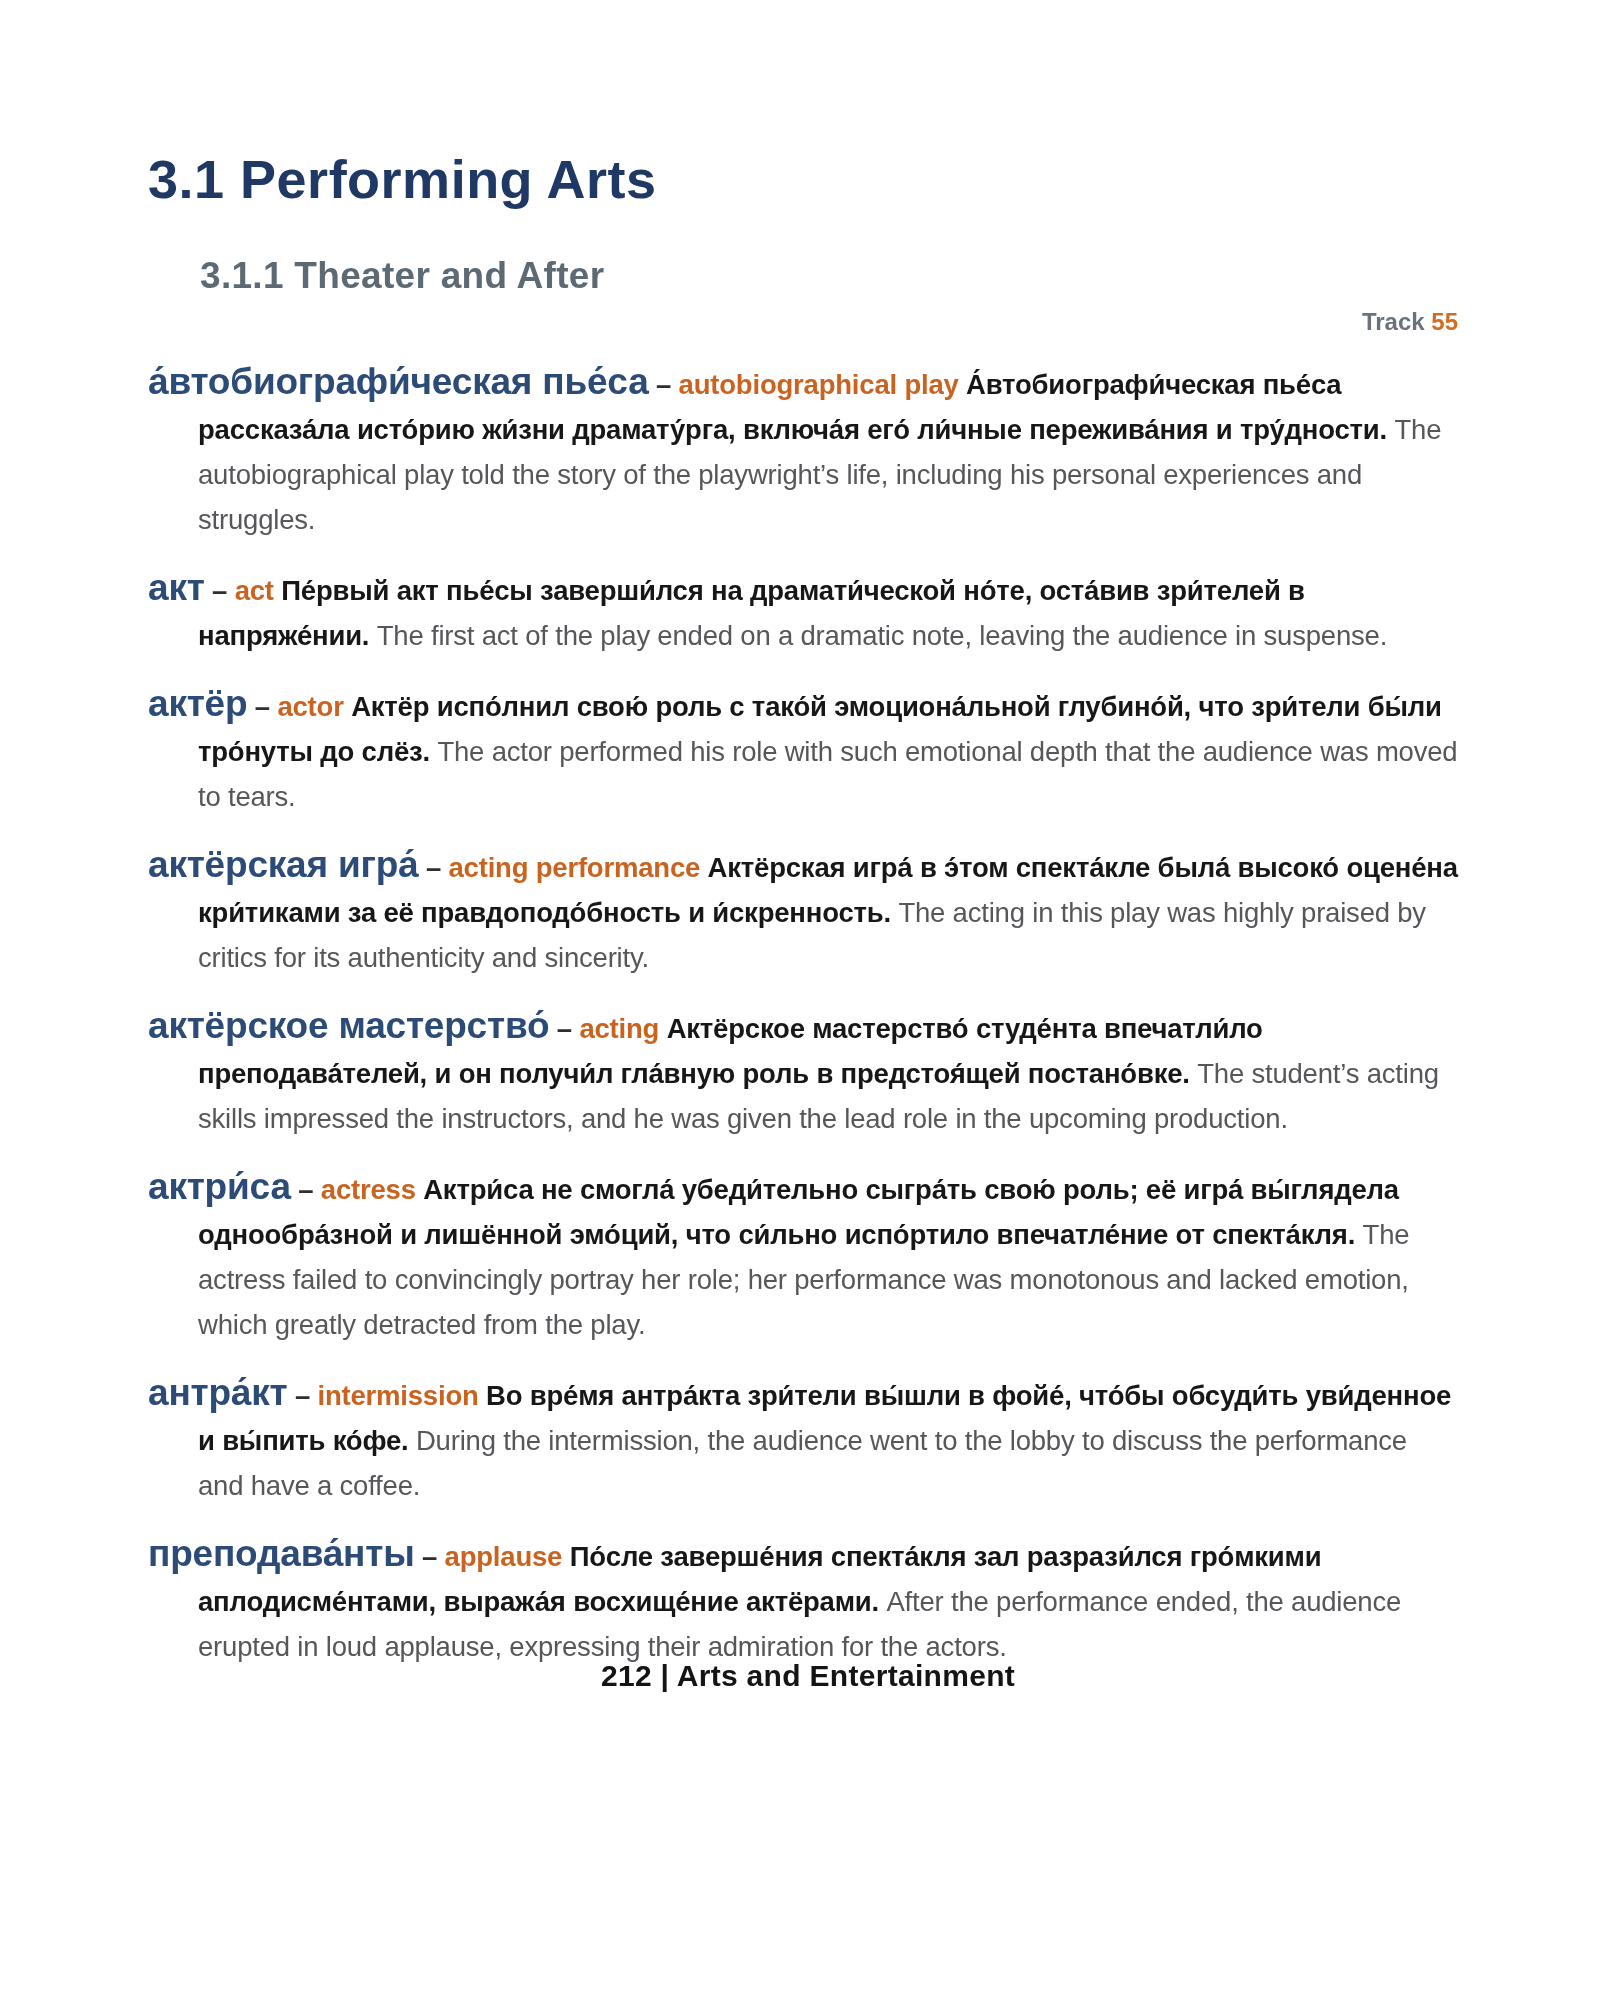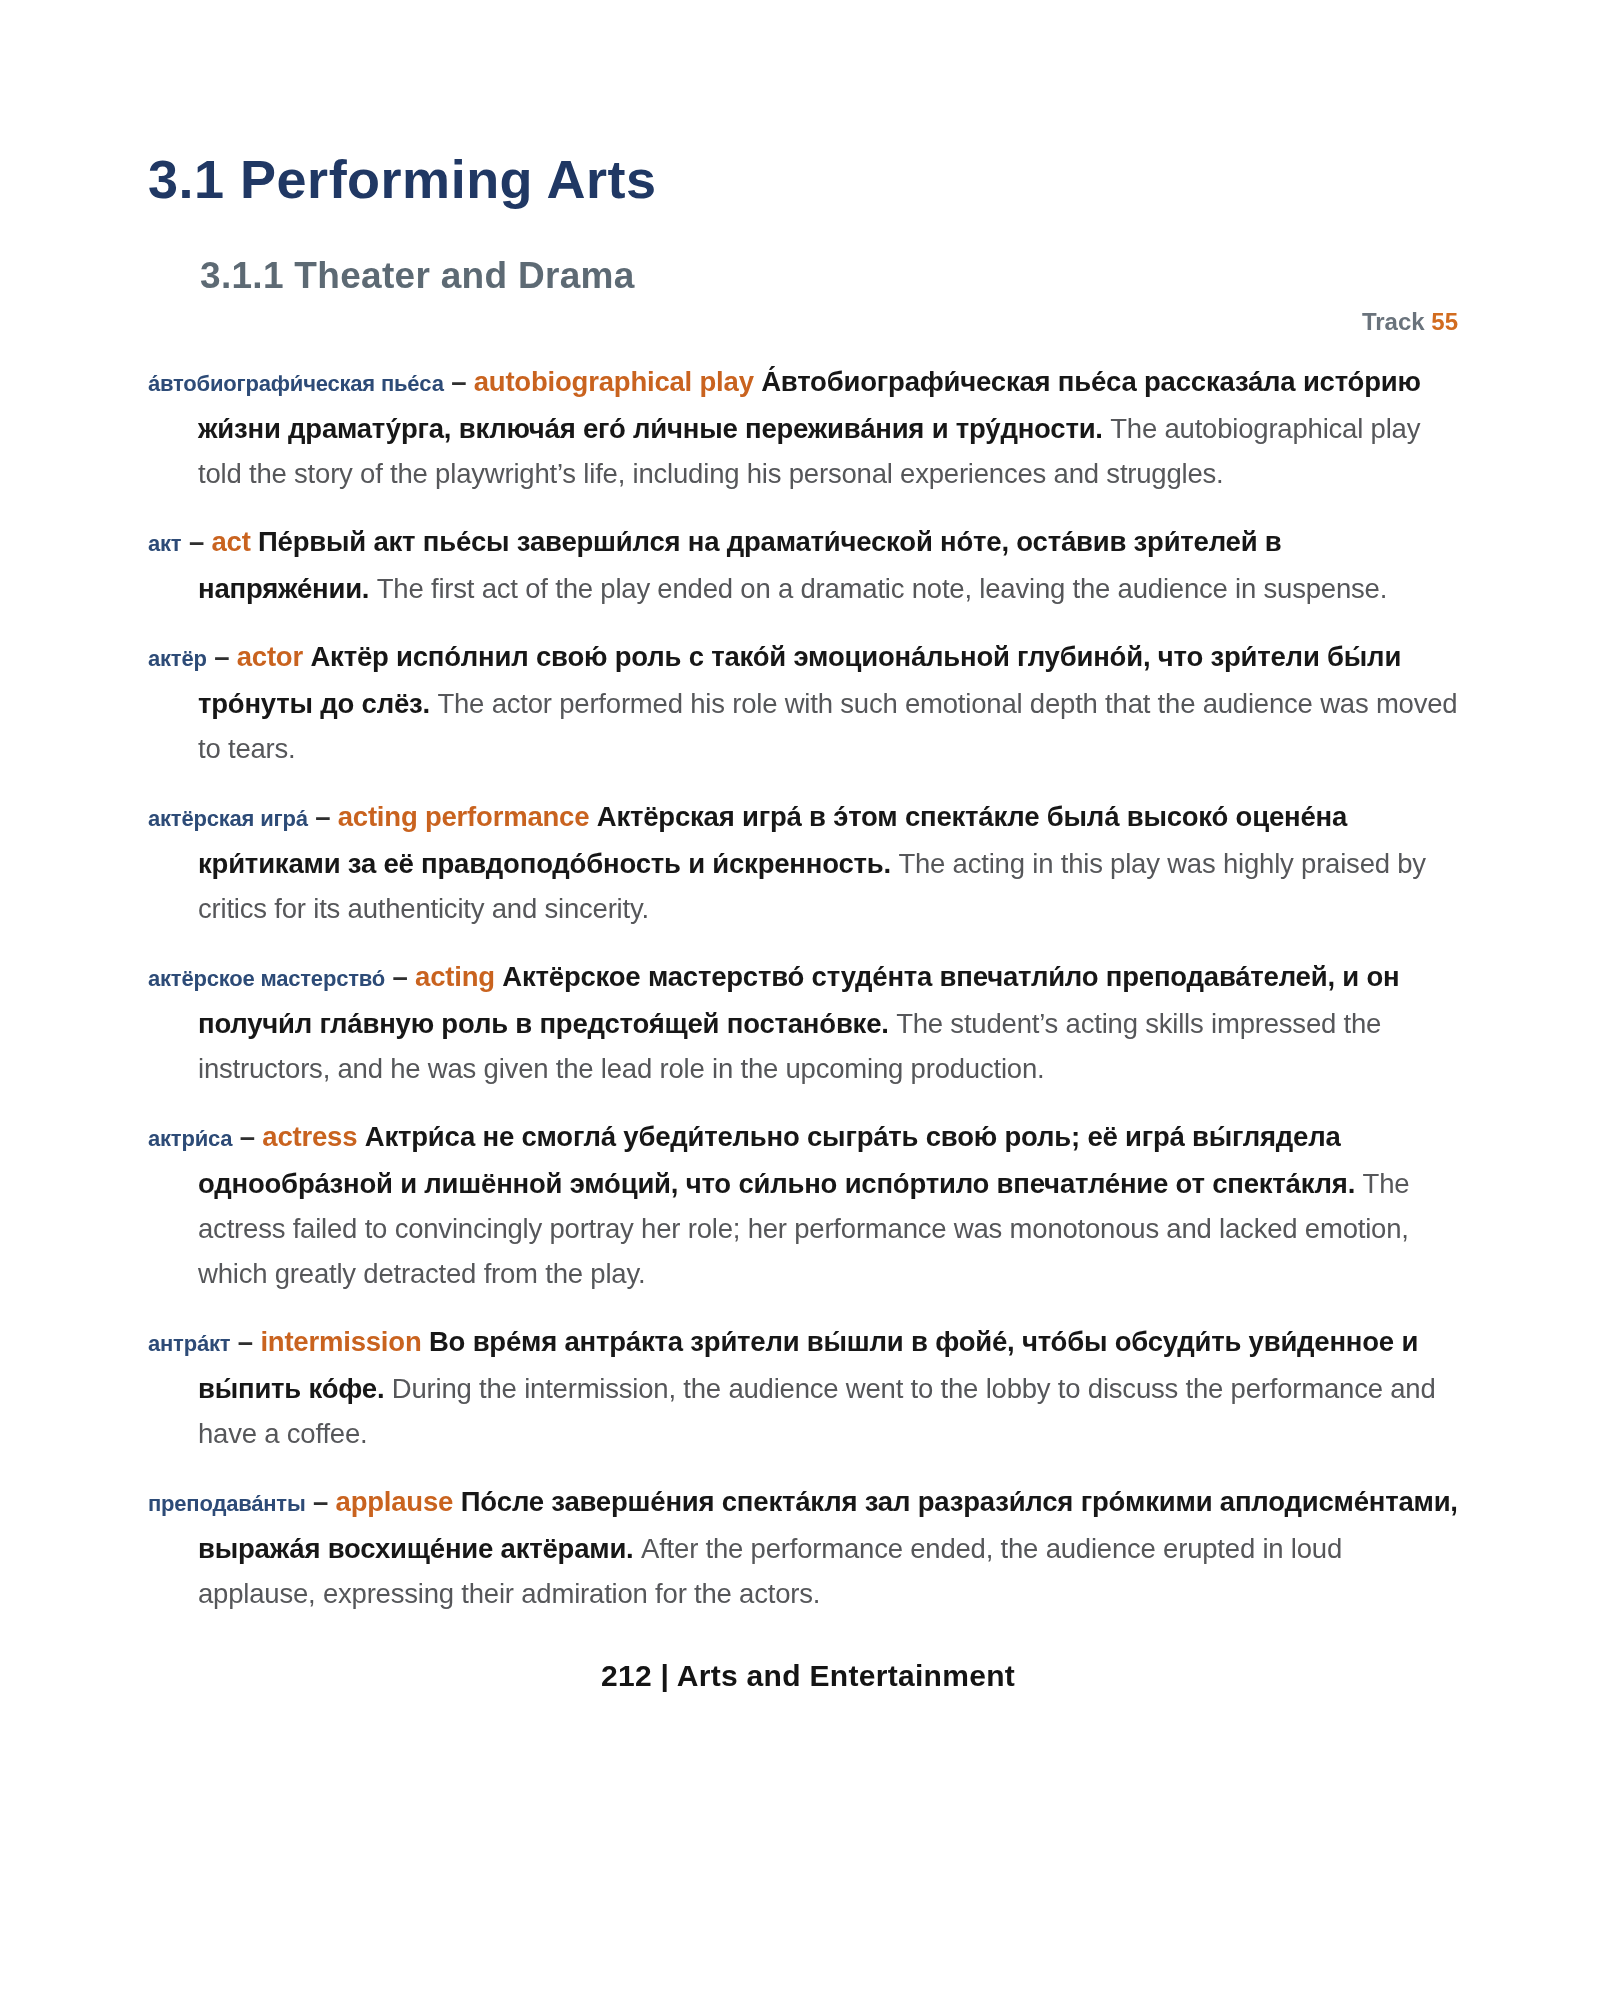--- a/index.html
+++ b/index.html
@@ -60,21 +60,21 @@
     padding-left: 50px;
     text-indent: -50px;
     font-size: 27.5px;
     line-height: 45px;
     letter-spacing: -0.2px;
     color: #171717;
   }
   .hw {
     color: #2d4b77;
     font-weight: 700;
-    font-size: 22px;
+    font-size: 37px;
   }
   .sep {
     color: #2f2f2f;
     font-weight: 700;
   }
   .tr {
     color: #c9631f;
     font-weight: 700;
     margin-top: 44px;
   }
@@ -98,21 +98,21 @@
     color: #141414;
   }
 </style>
 </head>
 <body>
 
 <div class="page">
 
   <h1 class="title">3.1 Performing Arts</h1>
 
-  <h2 class="subtitle">3.1.1 Theater and Drama</h2>
+  <h2 class="subtitle">3.1.1 Theater and After</h2>
 
   <div class="track-line">
     <span class="track-label">Track</span>
     <span class="track-number">55</span>
   </div>
 
   <div class="entries" id="entries">
       <p class="entry"><span class="hw">а́втобиографи́ческая пье́са</span> <span class="sep">–</span> <span class="tr">autobiographical play</span> <span class="ru">А́втобиографи́ческая пье́са рассказа́ла исто́рию жи́зни драмату́рга, включа́я его́ ли́чные пережива́ния и тру́дности.</span> <span class="en">The autobiographical play told the story of the playwright’s life, including his personal experiences and struggles.</span></p>
       <p class="entry"><span class="hw">акт</span> <span class="sep">–</span> <span class="tr">act</span> <span class="ru">Пе́рвый акт пье́сы заверши́лся на драмати́ческой но́те, оста́вив зри́телей в напряже́нии.</span> <span class="en">The first act of the play ended on a dramatic note, leaving the audience in suspense.</span></p>
       <p class="entry"><span class="hw">актёр</span> <span class="sep">–</span> <span class="tr">actor</span> <span class="ru">Актёр испо́лнил свою́ роль с тако́й эмоциона́льной глубино́й, что зри́тели бы́ли тро́нуты до слёз.</span> <span class="en">The actor performed his role with such emotional depth that the audience was moved to tears.</span></p>

